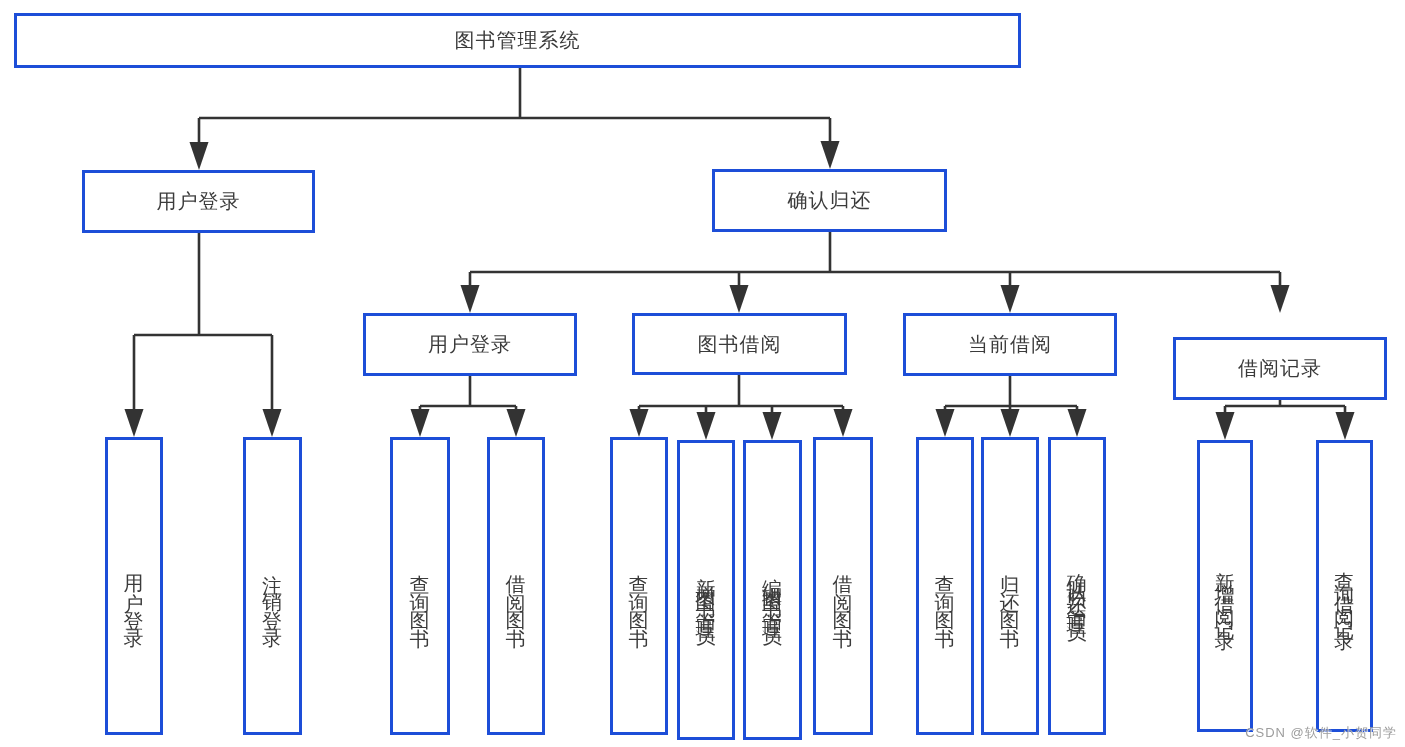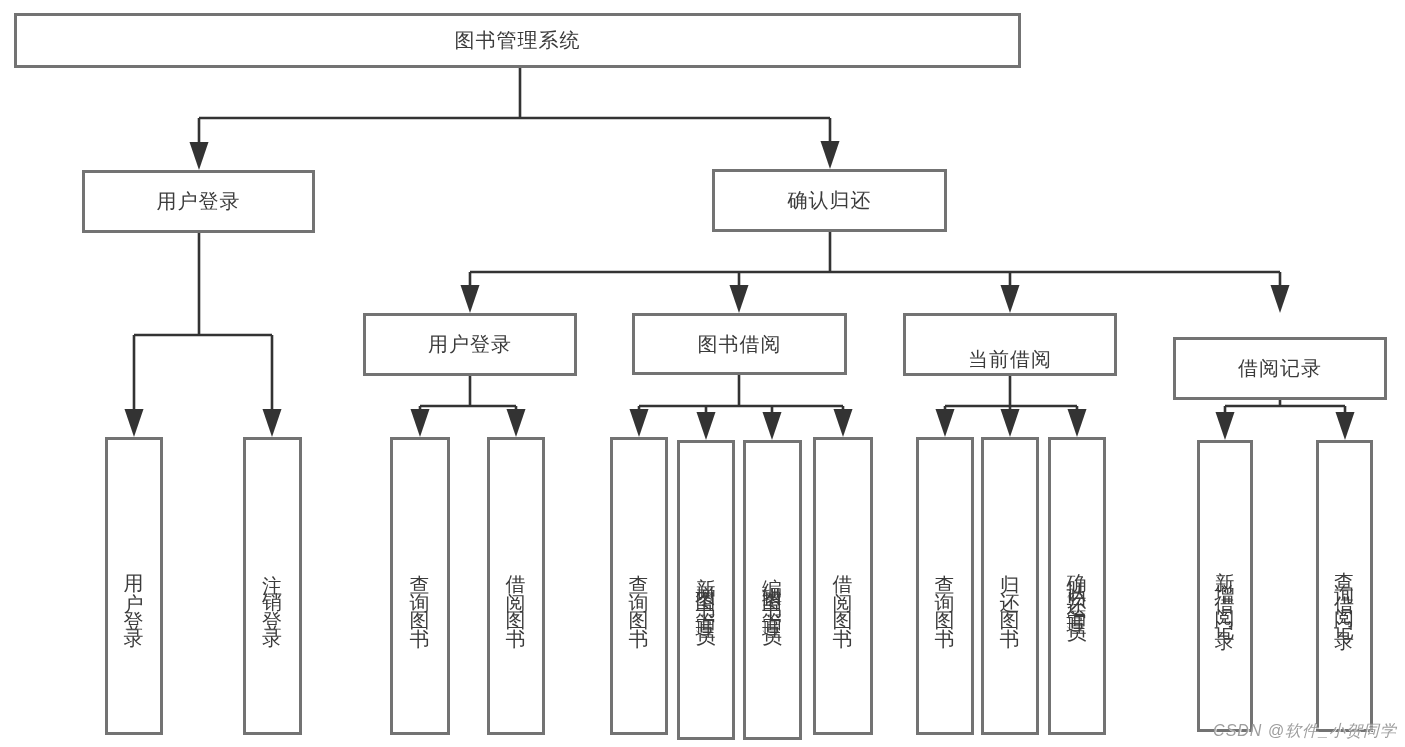--- a/index.html
+++ b/index.html
@@ -8,21 +8,21 @@
     width:1405px;height:747px;
     background:#ffffff;
     overflow:hidden;
     font-family:"Liberation Sans","DejaVu Sans",sans-serif;
   }
   #connectors{position:absolute;left:0;top:0;z-index:1;}
   .node{
     position:absolute;
     box-sizing:border-box;
     background:#ffffff;
-    border:3px solid #737373;
+    border:3px solid #1d4ed8;
     display:flex;
     align-items:center;
     justify-content:center;
     z-index:2;
     color:#3b3b3b;
   }
   .hlabel{
     font-size:20px;
     letter-spacing:1px;
     white-space:nowrap;
@@ -35,46 +35,45 @@
     line-height:1;
     color:#3b3b3b;
     white-space:nowrap;
   }
   
   .n-root            {left:14px;  top:13px;  width:1007px; height:55px;}
   .n-user-login      {left:82px;  top:170px; width:233px;  height:63px;}
   .n-book-mgmt       {left:712px; top:169px; width:235px;  height:63px;}
   .n-new-book        {left:363px; top:313px; width:214px;  height:63px;}
   .n-book-borrow     {left:632px; top:313px; width:215px;  height:62px;}
-  .n-current-borrow  {left:903px; top:313px; width:214px;  height:63px;align-items:flex-end;}
+  .n-current-borrow  {left:903px; top:313px; width:214px;  height:63px;}
   .n-borrow-records  {left:1173px;top:313px; width:214px;  height:63px;margin-top:24px;}
   .leaf-0 {left:105px; top:437px; width:58px; height:298px;}
   .leaf-1 {left:243px; top:437px; width:59px; height:298px;}
   .leaf-2 {left:390px; top:437px; width:60px; height:298px;}
   .leaf-3 {left:487px; top:437px; width:58px; height:298px;}
   .leaf-4 {left:610px; top:437px; width:58px; height:298px;}
   .leaf-5 {left:677px; top:440px; width:58px; height:300px;}
   .leaf-6 {left:743px; top:440px; width:59px; height:300px;}
   .leaf-7 {left:813px; top:437px; width:60px; height:298px;}
   .leaf-8 {left:916px; top:437px; width:58px; height:298px;}
   .leaf-9 {left:981px; top:437px; width:58px; height:298px;}
   .leaf-10{left:1048px;top:437px; width:58px; height:298px;}
   .leaf-11{left:1197px;top:440px; width:56px; height:292px;}
   .leaf-12{left:1316px;top:440px; width:57px; height:292px;}
   #watermark{
     position:absolute;
     right:8px;
     bottom:5px;
     z-index:3;
-    font-size:16px;
+    font-size:13px;
     color:#9d9d9d;
     text-shadow:1px 1px 0 rgba(255,255,255,0.8);
     letter-spacing:1px;
     white-space:nowrap;
-    font-style:italic;
   }
 </style>
 </head>
 <body>
 
 <div id="canvas">
 
   <svg id="connectors" width="1405" height="747" viewBox="0 0 1405 747">
     <g stroke="#333333" stroke-width="2.6" fill="none">
 

